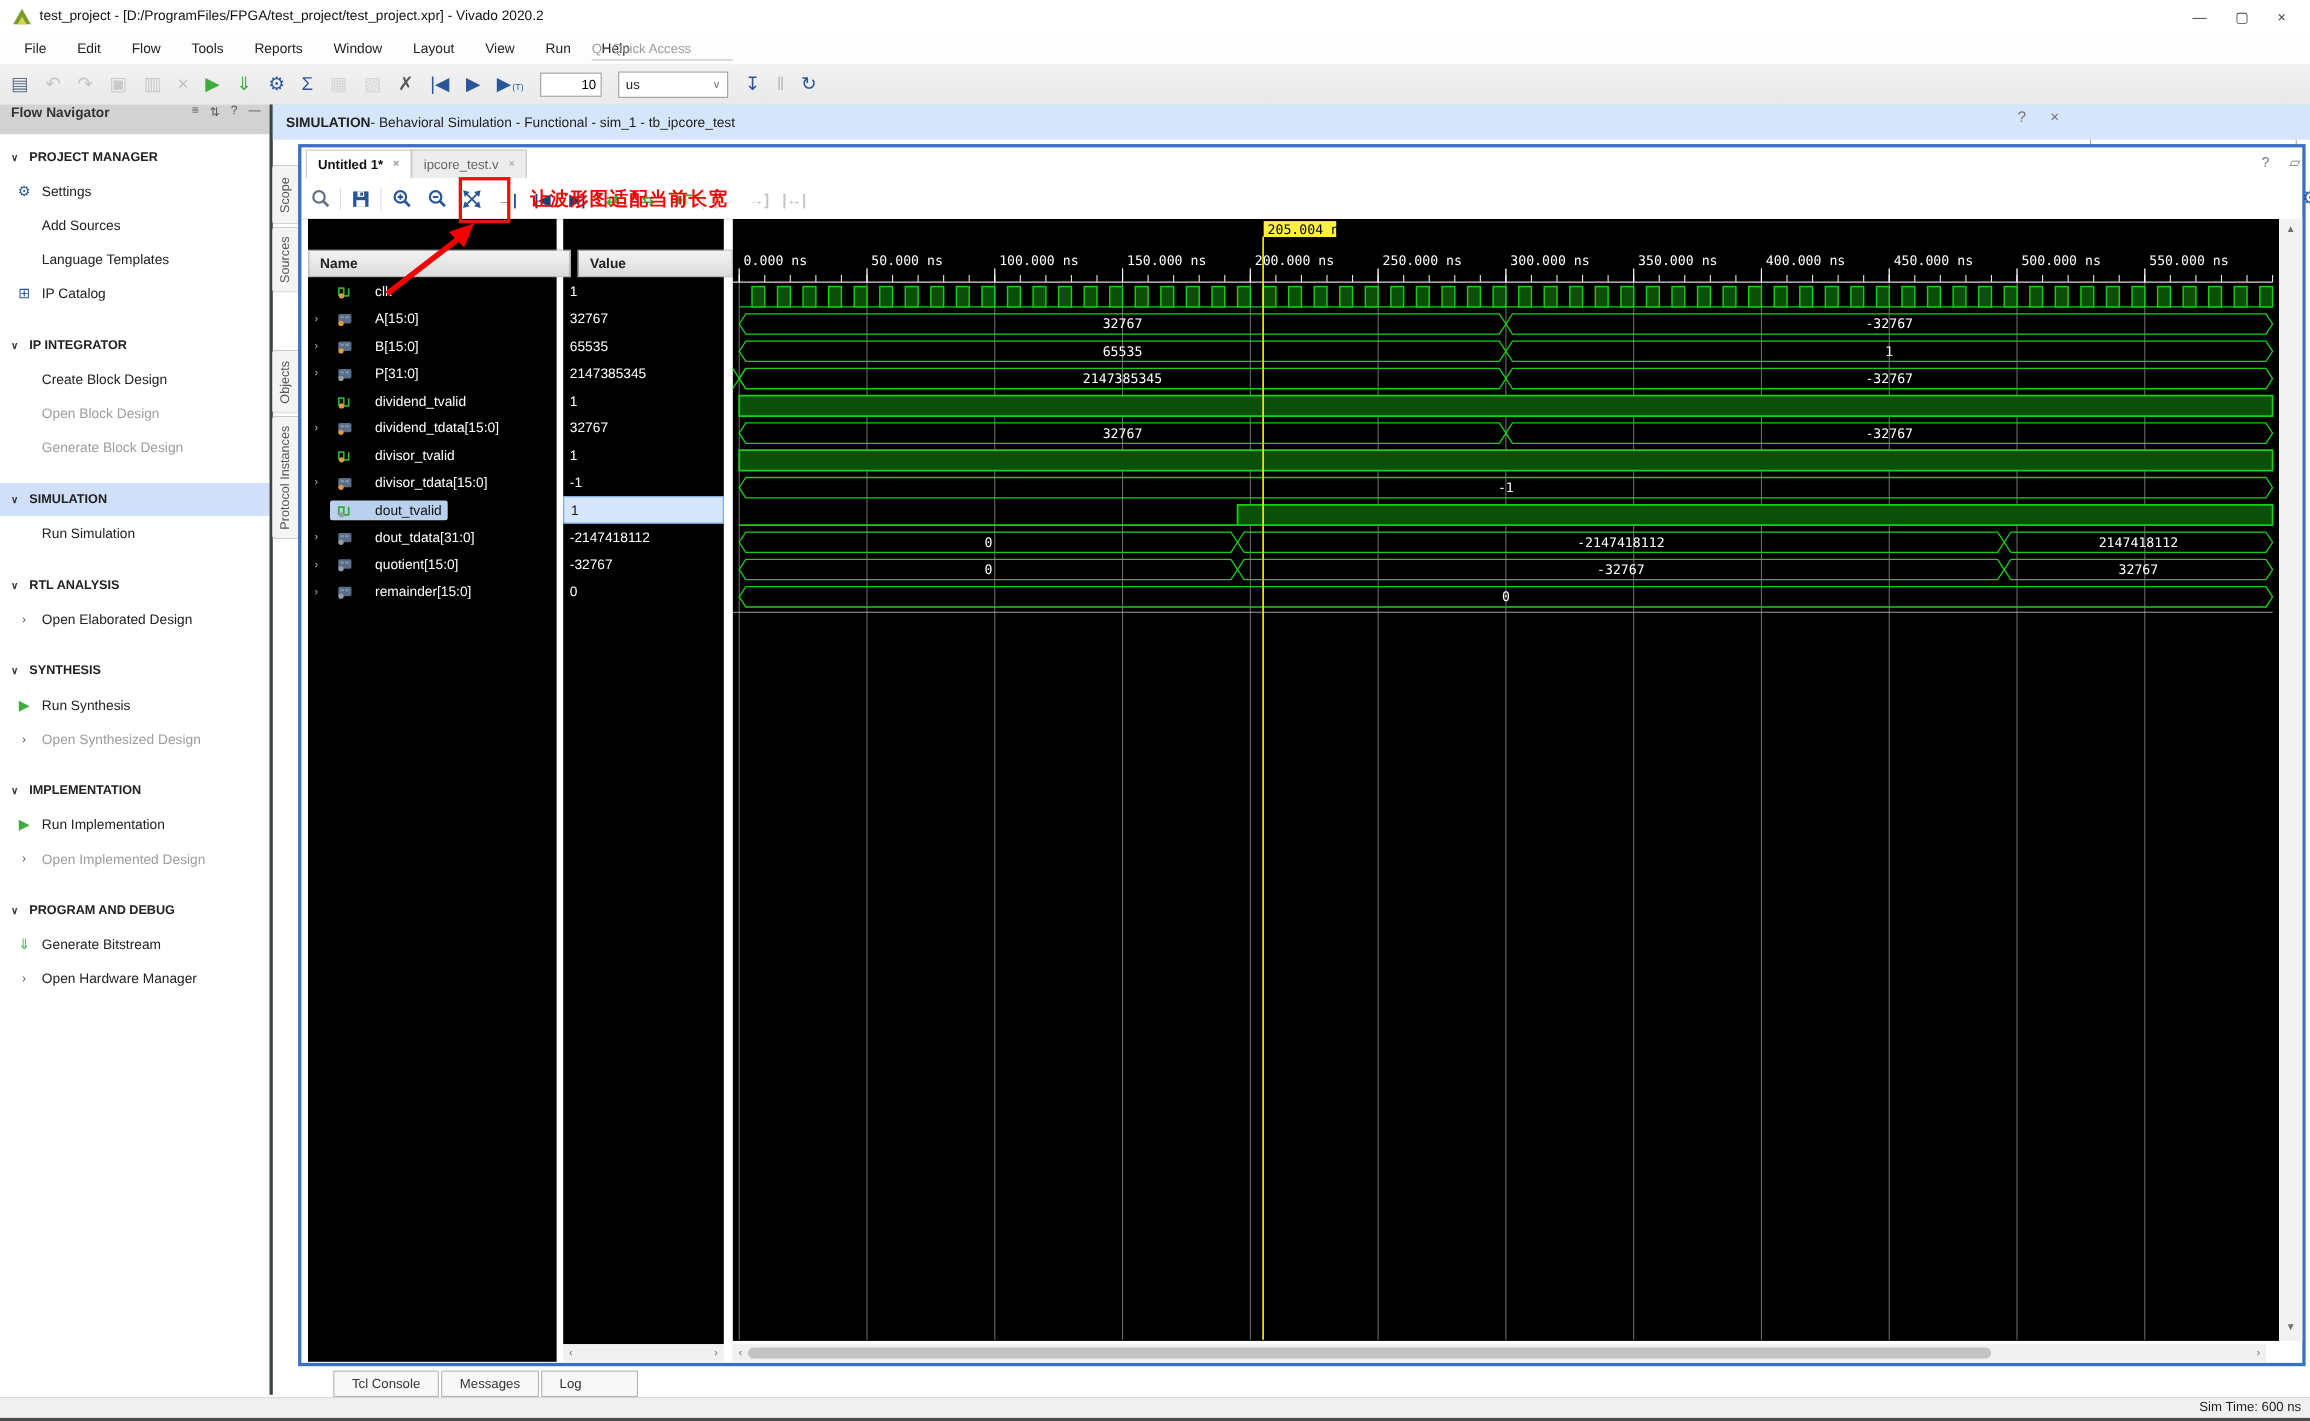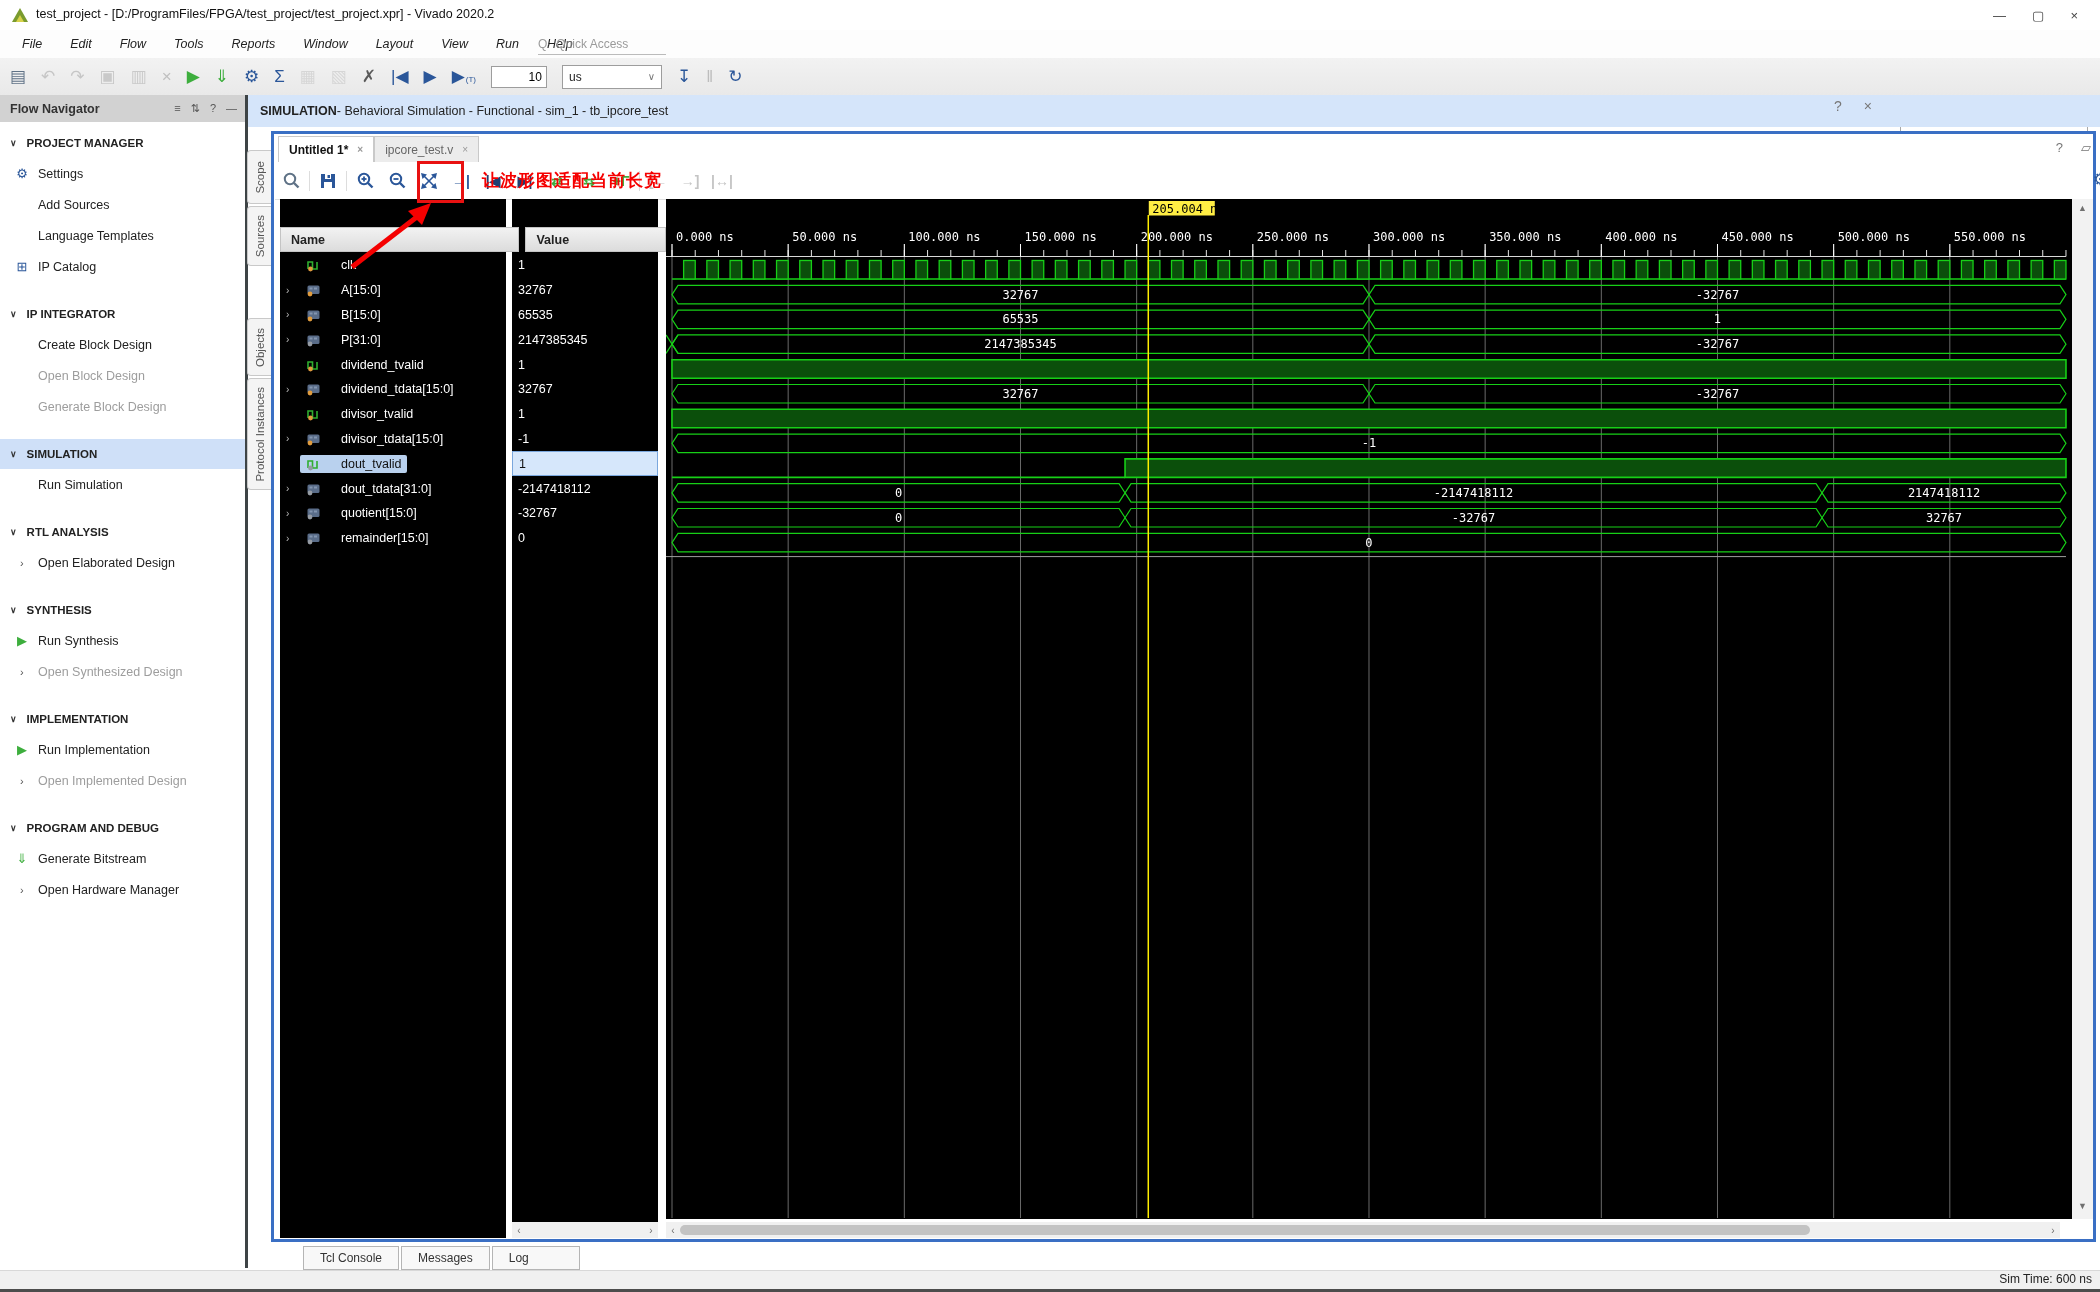--- a/index.html
+++ b/index.html
@@ -4,37 +4,37 @@
 <style>
   html,body{margin:0;padding:0;background:#888;}
   #app{position:relative;width:2100px;height:1292px;background:#fff;overflow:hidden;
        font-family:"Liberation Sans",sans-serif;font-size:12px;color:#222;padding-left:32px;}
   .abs{position:absolute;}
   
   #titlebar{left:0;top:0;width:2100px;height:30px;background:#fff;border-bottom:1px solid #e5e5e5;}
   #title-text{left:36px;top:7px;color:#111;font-size:12.5px;}
   #win-controls{right:8px;top:0;height:30px;display:flex;gap:26px;align-items:center;padding:0 14px;color:#444;font-size:13px;}
   #menubar{left:0;top:30px;width:2100px;height:28px;background:#fdfdfd;}
-  #menu-items{left:10px;top:0;height:28px;display:flex;align-items:center;gap:4px;font-style:italic;}
+  #menu-items{left:10px;top:0;height:28px;display:flex;align-items:center;gap:4px;}
   .menu-item{padding:4px 12px;color:#222;font-size:12.5px;}
   #quick-access{left:538px;top:3px;width:128px;height:21px;border-bottom:1px solid #bbb;color:#9a9a9a;display:flex;align-items:center;gap:5px;font-size:12px;}
   #ready-label{right:34px;top:35px;color:#222;font-size:12.5px;}
   #toolbar{left:0;top:58px;width:2100px;height:37px;background:linear-gradient(#f2f2f2,#e9e9e9);border-bottom:1px solid #d0d0d0;}
   #main-tools{left:10px;top:0;height:37px;display:flex;align-items:center;gap:15px;}
   .tool-glyph{font-size:17px;line-height:1;}
   .tool-sub{font-size:8px;margin-left:1px;}
   #time-input{width:46px;height:20px;border:1px solid #9d9d9d;background:#fff;text-align:right;padding:0 4px;font-size:12px;font-family:"Liberation Sans",sans-serif;}
   #unit-select{width:86px;height:22px;border:1px solid #9d9d9d;background:#fff;display:flex;align-items:center;justify-content:space-between;padding:0 6px;font-size:12px;}
   #layout-select{right:12px;top:65px;width:170px;height:24px;border:1px solid #a8a8a8;background:#fff;display:flex;align-items:center;gap:6px;padding:0 8px;font-size:12px;color:#222;}
   
   #sim-banner{left:248px;top:95px;width:1852px;height:32px;background:#d5e5fa;display:flex;align-items:center;padding:0 12px;box-sizing:border-box;}
   #banner-icons{right:260px;top:98px;display:flex;gap:22px;color:#777;font-size:14px;}
   
   #sidebar{left:0;top:95px;width:245px;height:1173px;background:#fff;}
-  #fn-header{left:0;top:95px;width:245px;height:27px;background:#d2d2d2;display:flex;align-items:center;padding:0 10px;box-sizing:border-box;font-weight:bold;color:#333;font-size:12.5px;}
+  #fn-header{left:0;top:95px;width:245px;height:27px;background:#d2d2d2;display:flex;align-items:flex-start;padding:0 10px;box-sizing:border-box;font-weight:bold;color:#333;font-size:12.5px;}
   #fn-header-icons{position:absolute;right:8px;display:flex;gap:10px;color:#555;font-weight:normal;font-size:11px;}
   #fn-body{left:0;top:128px;width:245px;}
   .fn-section{margin-bottom:17px;}
   .fn-sec-head{height:30px;display:flex;align-items:center;gap:10px;padding-left:10px;font-weight:bold;font-size:11.5px;color:#222;}
   .fn-sec-head .chev{color:#333;font-size:9px;}
   .fn-item{height:31px;display:flex;align-items:center;gap:8px;padding-left:38px;font-size:12.5px;color:#222;}
   .fn-item.disabled{color:#9d9d9d;}
   .fn-item .fni{width:16px;margin-left:-24px;text-align:center;font-size:13px;}
   .fn-item .fnc{width:10px;margin-left:-18px;color:#555;font-size:11px;}
   .sel-band{background:#cfe0f8;}

